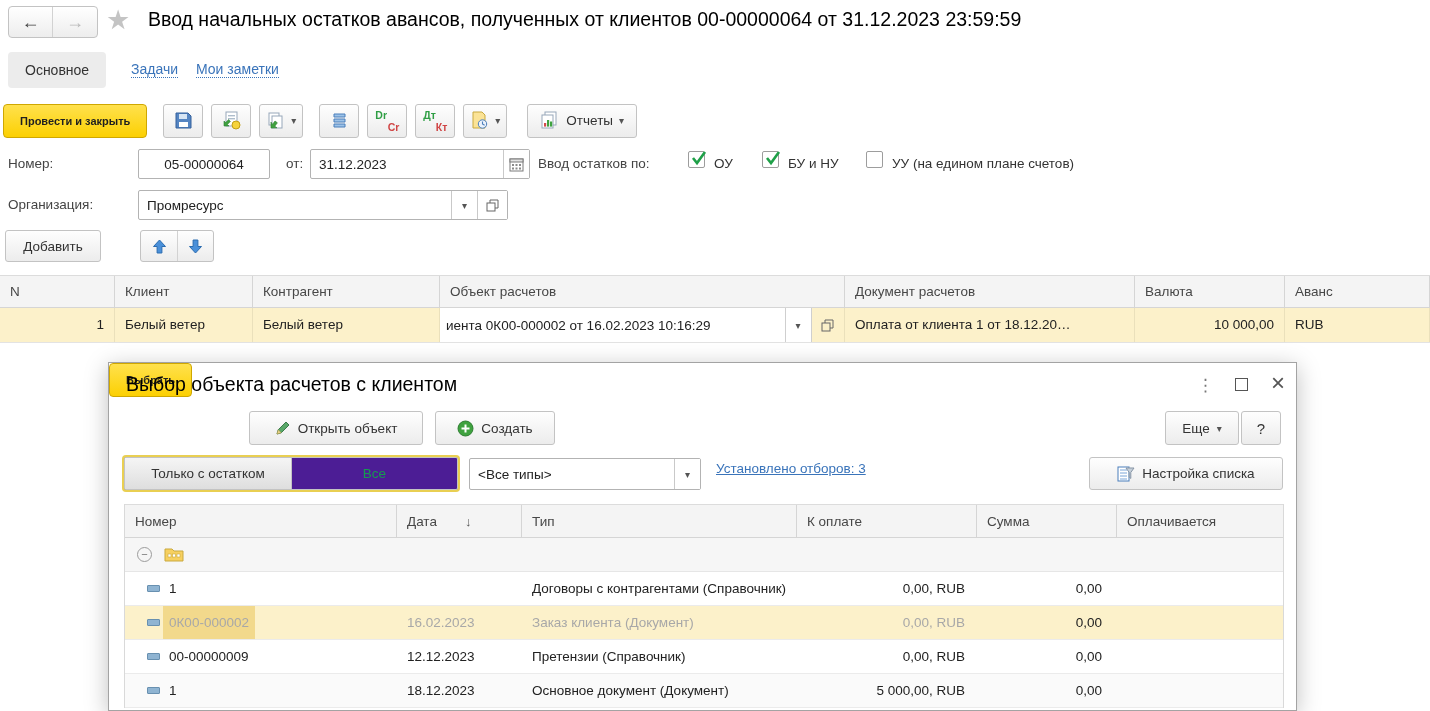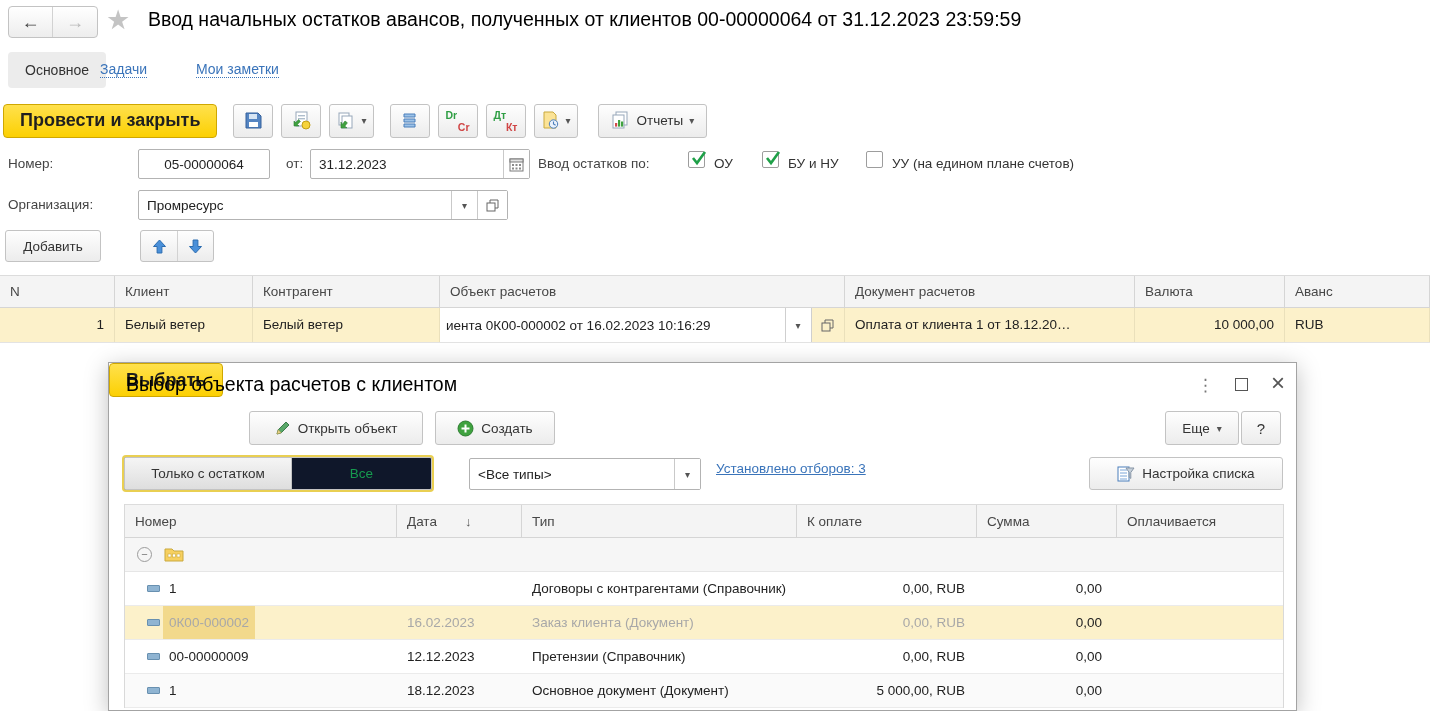--- a/index.html
+++ b/index.html
@@ -17,26 +17,26 @@
     font-size:18px; line-height:30px; }
   .navbtn.back { color:#3d3d3d; font-weight:bold; border-right:1px solid #d2d2d2; }
   .navbtn.fwd  { color:#b9b9b9; font-weight:bold; }
   .star { position:absolute; left:106px; top:4px; font-size:27px; color:#c4c4c4; cursor:pointer; }
   .title { position:absolute; left:148px; top:8px; font-size:19.5px; color:#000; white-space:nowrap; }
   
   .tab-active { position:absolute; left:8px; top:52px; background:#ececec;
     border-radius:4px; padding:10px 17px; font-size:14px; color:#333; cursor:default; }
   .tab-link { position:absolute; top:61px; font-size:14px; color:#3a74ba;
     border-bottom:1px dotted #3a74ba; cursor:pointer; text-decoration:none; }
-  .tab-link.t1 { left:100px; }
+  .tab-link.t1 { left:131px; }
   .tab-link.t2 { left:196px; }
   
   .toolbar { position:absolute; left:3px; top:103px; height:35px; display:flex; align-items:center; }
   .ybtn { background:linear-gradient(#ffe14d,#fcd002); border:1px solid #cfa700;
-    border-radius:4px; font-weight:bold; color:#1f1f1f; font-size:18px;
+    border-radius:4px; font-weight:bold; color:#1f1f1f; font-size:11px;
     padding:0 16px; height:34px; cursor:pointer; font-family:inherit; }
   .tbtn { height:34px; min-width:40px; margin-left:8px; background:linear-gradient(#fefefe,#ececec);
     border:1px solid #c3c3c3; border-radius:3px; cursor:pointer; display:flex;
     align-items:center; justify-content:center; padding:0 6px; font-family:inherit; }
   .tbtn.first { margin-left:16px; }
   .tbtn .dd, .dd { font-size:10px; color:#555; }
   .tbtn .dd { margin-left:6px; }
   .drcr { position:relative; width:40px; font-size:10.5px; font-weight:bold; }
   .drcr .g { position:absolute; top:4px; left:7px; color:#2f9e44; }
   .drcr .r { position:absolute; bottom:4px; right:7px; color:#d04545; }
@@ -93,22 +93,22 @@
     border:1px solid #555; cursor:pointer; }
   .dlg-close { position:absolute; left:1162px; top:6px; font-size:24px; color:#555; cursor:pointer; }
   .dbtn { position:absolute; top:48px; height:34px; background:linear-gradient(#fefefe,#ececec);
     border:1px solid #c3c3c3; border-radius:3px; cursor:pointer; color:#333;
     font-family:inherit; font-size:13.5px; display:flex; align-items:center;
     justify-content:center; gap:7px; }
   .openobj { left:140px; width:174px; }
   .createbtn { left:326px; width:120px; }
   .morebtn { left:1056px; width:74px; }
   .helpbtn { left:1132px; width:40px; font-size:15px; }
-  .toggle { position:absolute; left:15px; top:94px; width:308px; height:33px; display:flex;
-    border:1px solid #c3c3c3; border-radius:2px; box-shadow:0 0 0 2px #e9cf52; background:#0f172a; }
+  .toggle { position:absolute; left:15px; top:94px; width:334px; height:33px; display:flex;
+    border:1px solid #c3c3c3; border-radius:2px; box-shadow:0 0 0 2px #e9cf52; background:#4c1d95; }
   .tg-left { width:167px; background:linear-gradient(#f5f5f5,#dedede); color:#333;
     display:flex; align-items:center; justify-content:center; cursor:pointer;
     border-right:1px solid #c3c3c3; }
   .tg-right { flex:1; color:#169b4f; display:flex; align-items:center; justify-content:center; cursor:pointer; }
   .typesel { position:absolute; left:360px; top:95px; width:232px; height:32px; }
   .filters-link { position:absolute; left:607px; top:98px; color:#3a74ba;
     text-decoration:underline; cursor:pointer; font-size:13.5px; }
   .listset { position:absolute; left:980px; top:94px; width:194px; height:33px; }
   
   .dt { position:absolute; left:15px; top:141px; width:1160px;

